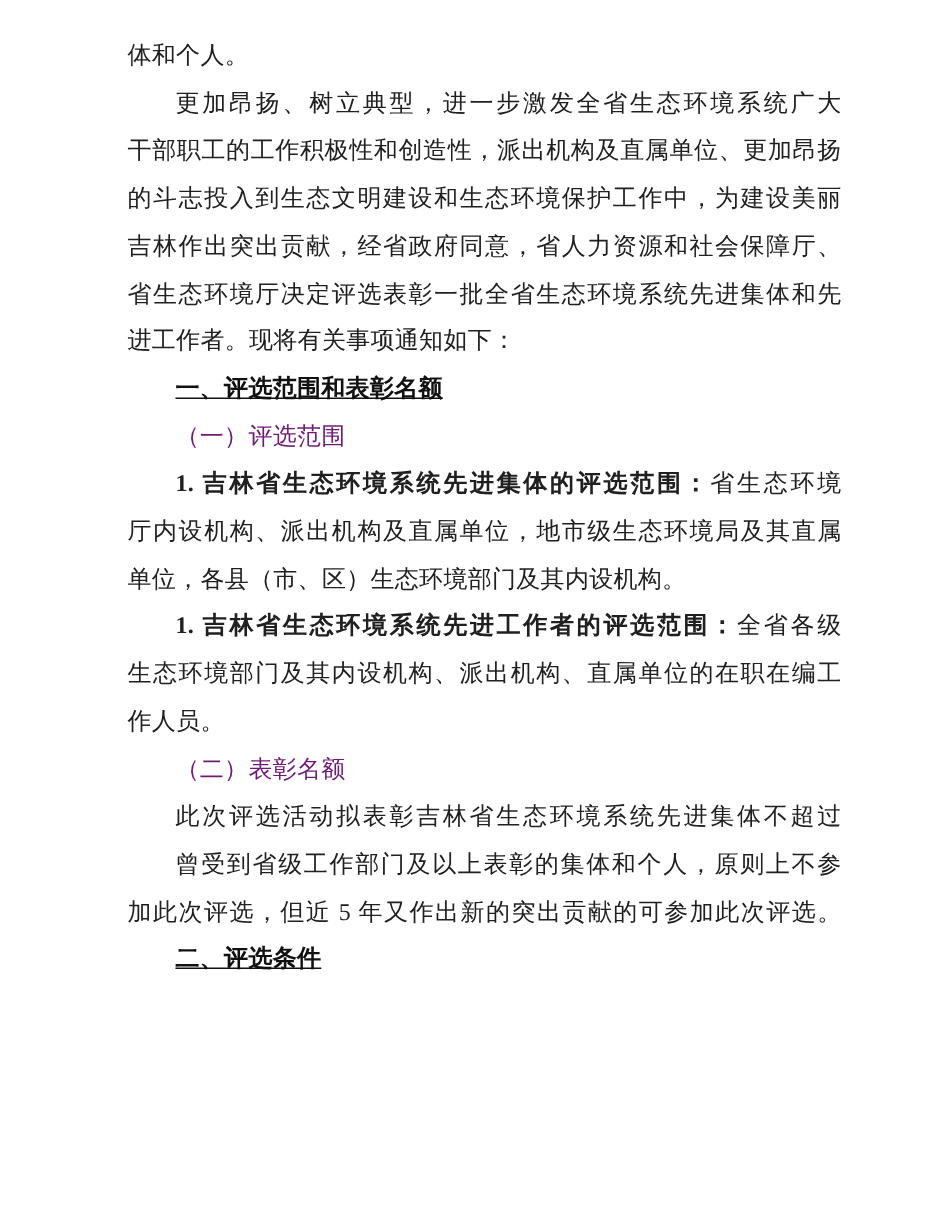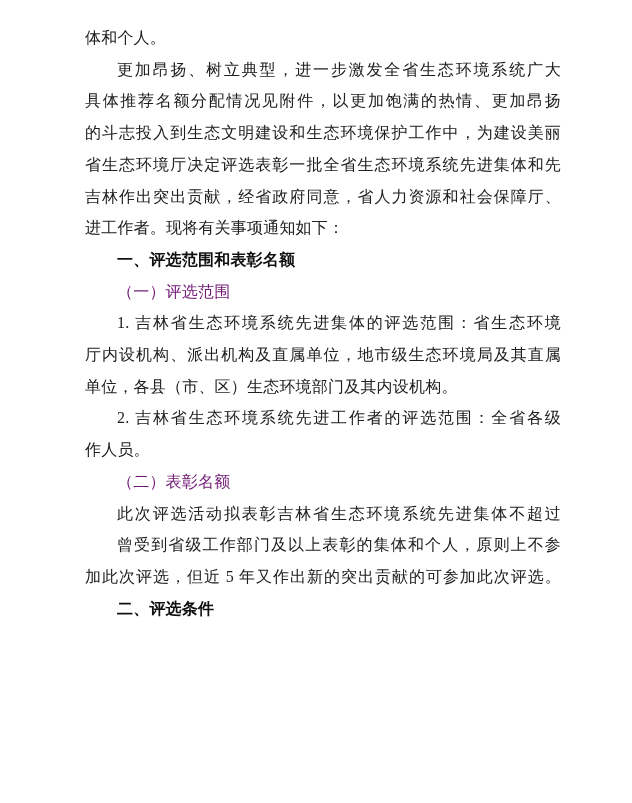--- a/index.html
+++ b/index.html
@@ -21,56 +21,57 @@
   .line {
     font-size: 16px;
     line-height: 31.7px;
     text-align: justify;
     text-align-last: justify;
     letter-spacing: 0.2px;
     white-space: normal;
   }
   .line.short { text-align-last: left; }
   .line.indent { text-indent: 2em; }
-  .line .b { font-weight: 400; }
+  .line .b { font-weight: 700; }
   .line.h1 {
     font-family: "Liberation Sans", sans-serif;
     color: #111111;
   }
-  .line.h1 .b { font-weight: 700; }
+  .line.h1 .b { font-weight: 700; text-decoration: underline; }
   .line.h2 { color: #701a75; }
   .page-number {
     position: absolute;
     left: 85px;
     top: 722px;
     font-size: 15px;
     line-height: 26px;
     letter-spacing: 2px;
     color: #2a2a2a;
     font-family: "Liberation Serif", serif;
   }
 </style>
 </head>
 <body>
 
 <div class="page">
   <div class="content">
       <div class="line body short"><span>体和个人。</span></div>
       <div class="line body indent"><span>更加昂扬、树立典型，进一步激发全省生态环境系统广大</span></div>
-      <div class="line body"><span>具体推荐名额分配情况见附件，以更加饱满的热情、更加昂扬</span></div>
+      <div class="line body"><span>干部职工的工作积极性和创造性，派出机构及直属单位、更加昂扬</span></div>
       <div class="line body"><span>的斗志投入到生态文明建设和生态环境保护工作中，为建设美丽</span></div>
+      <div class="line body"><span>吉林作出突出贡献，经省政府同意，省人力资源和社会保障厅、</span></div>
       <div class="line body"><span>省生态环境厅决定评选表彰一批全省生态环境系统先进集体和先</span></div>
-      <div class="line body"><span>吉林作出突出贡献，经省政府同意，省人力资源和社会保障厅、</span></div>
       <div class="line body short"><span>进工作者。现将有关事项通知如下：</span></div>
       <div class="line h1 indent short"><span class="b">一、评选范围和表彰名额</span></div>
       <div class="line h2 indent short"><span>（一）评选范围</span></div>
       <div class="line body indent"><span class="b">1. 吉林省生态环境系统先进集体的评选范围：</span><span>省生态环境</span></div>
       <div class="line body"><span>厅内设机构、派出机构及直属单位，地市级生态环境局及其直属</span></div>
       <div class="line body short"><span>单位，各县（市、区）生态环境部门及其内设机构。</span></div>
-      <div class="line body indent"><span class="b">2. 吉林省生态环境系统先进工作者的评选范围：</span><span>全省各级</span></div>
+      <div class="line body indent"><span class="b">1. 吉林省生态环境系统先进工作者的评选范围：</span><span>全省各级</span></div>
+      <div class="line body"><span>生态环境部门及其内设机构、派出机构、直属单位的在职在编工</span></div>
       <div class="line body short"><span>作人员。</span></div>
       <div class="line h2 indent short"><span>（二）表彰名额</span></div>
       <div class="line body indent"><span>此次评选活动拟表彰吉林省生态环境系统先进集体不超过</span></div>
       <div class="line body indent"><span>曾受到省级工作部门及以上表彰的集体和个人，原则上不参</span></div>
       <div class="line body"><span>加此次评选，但近 5 年又作出新的突出贡献的可参加此次评选。</span></div>
       <div class="line h1 indent short"><span class="b">二、评选条件</span></div>
     </div>
   <div class="page-number">— 2 —</div>
 </div>
 

